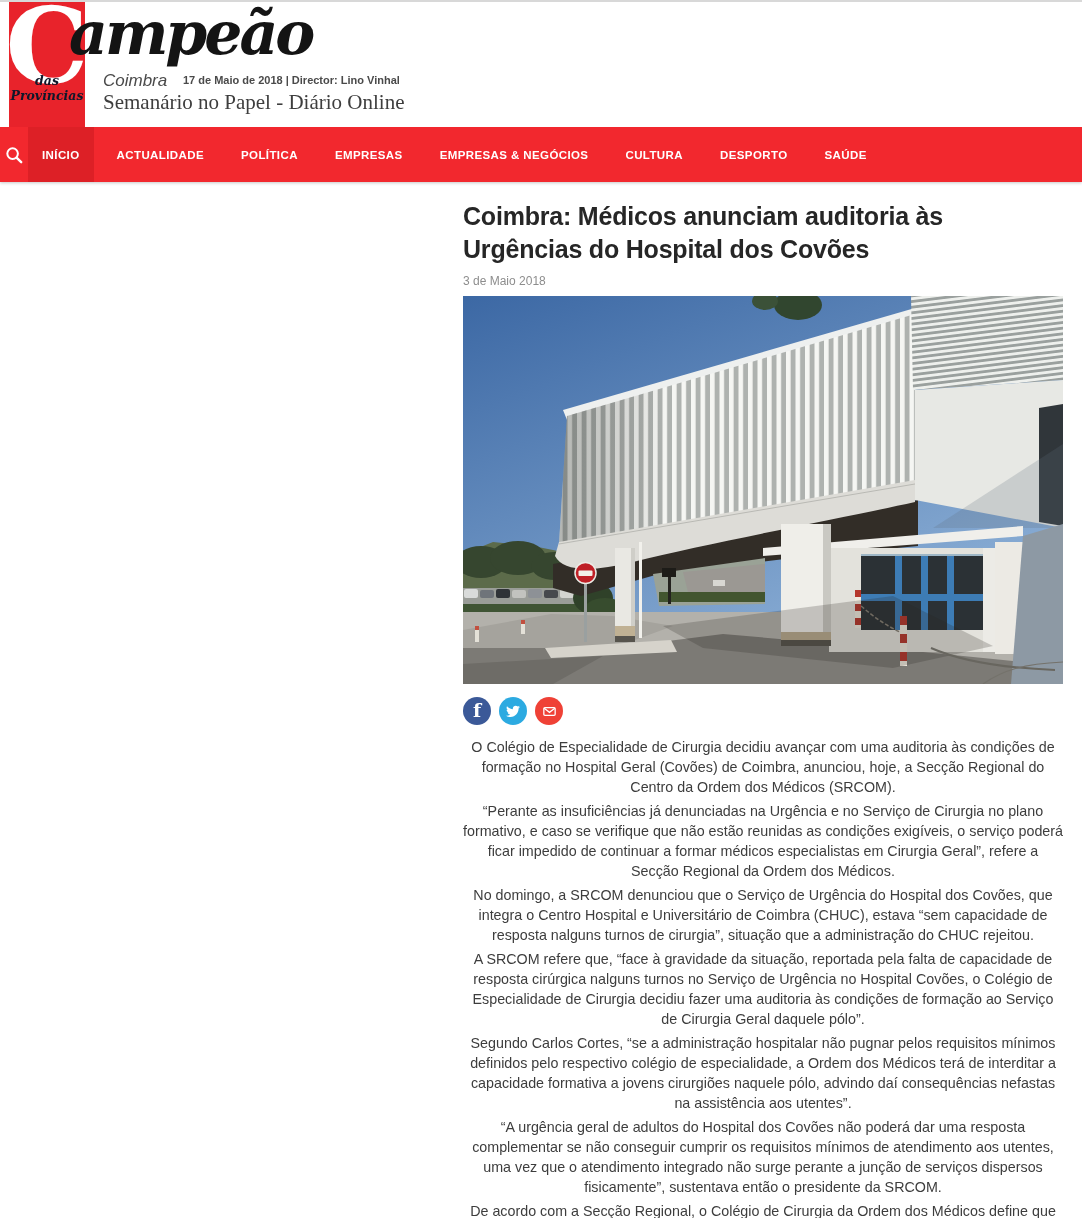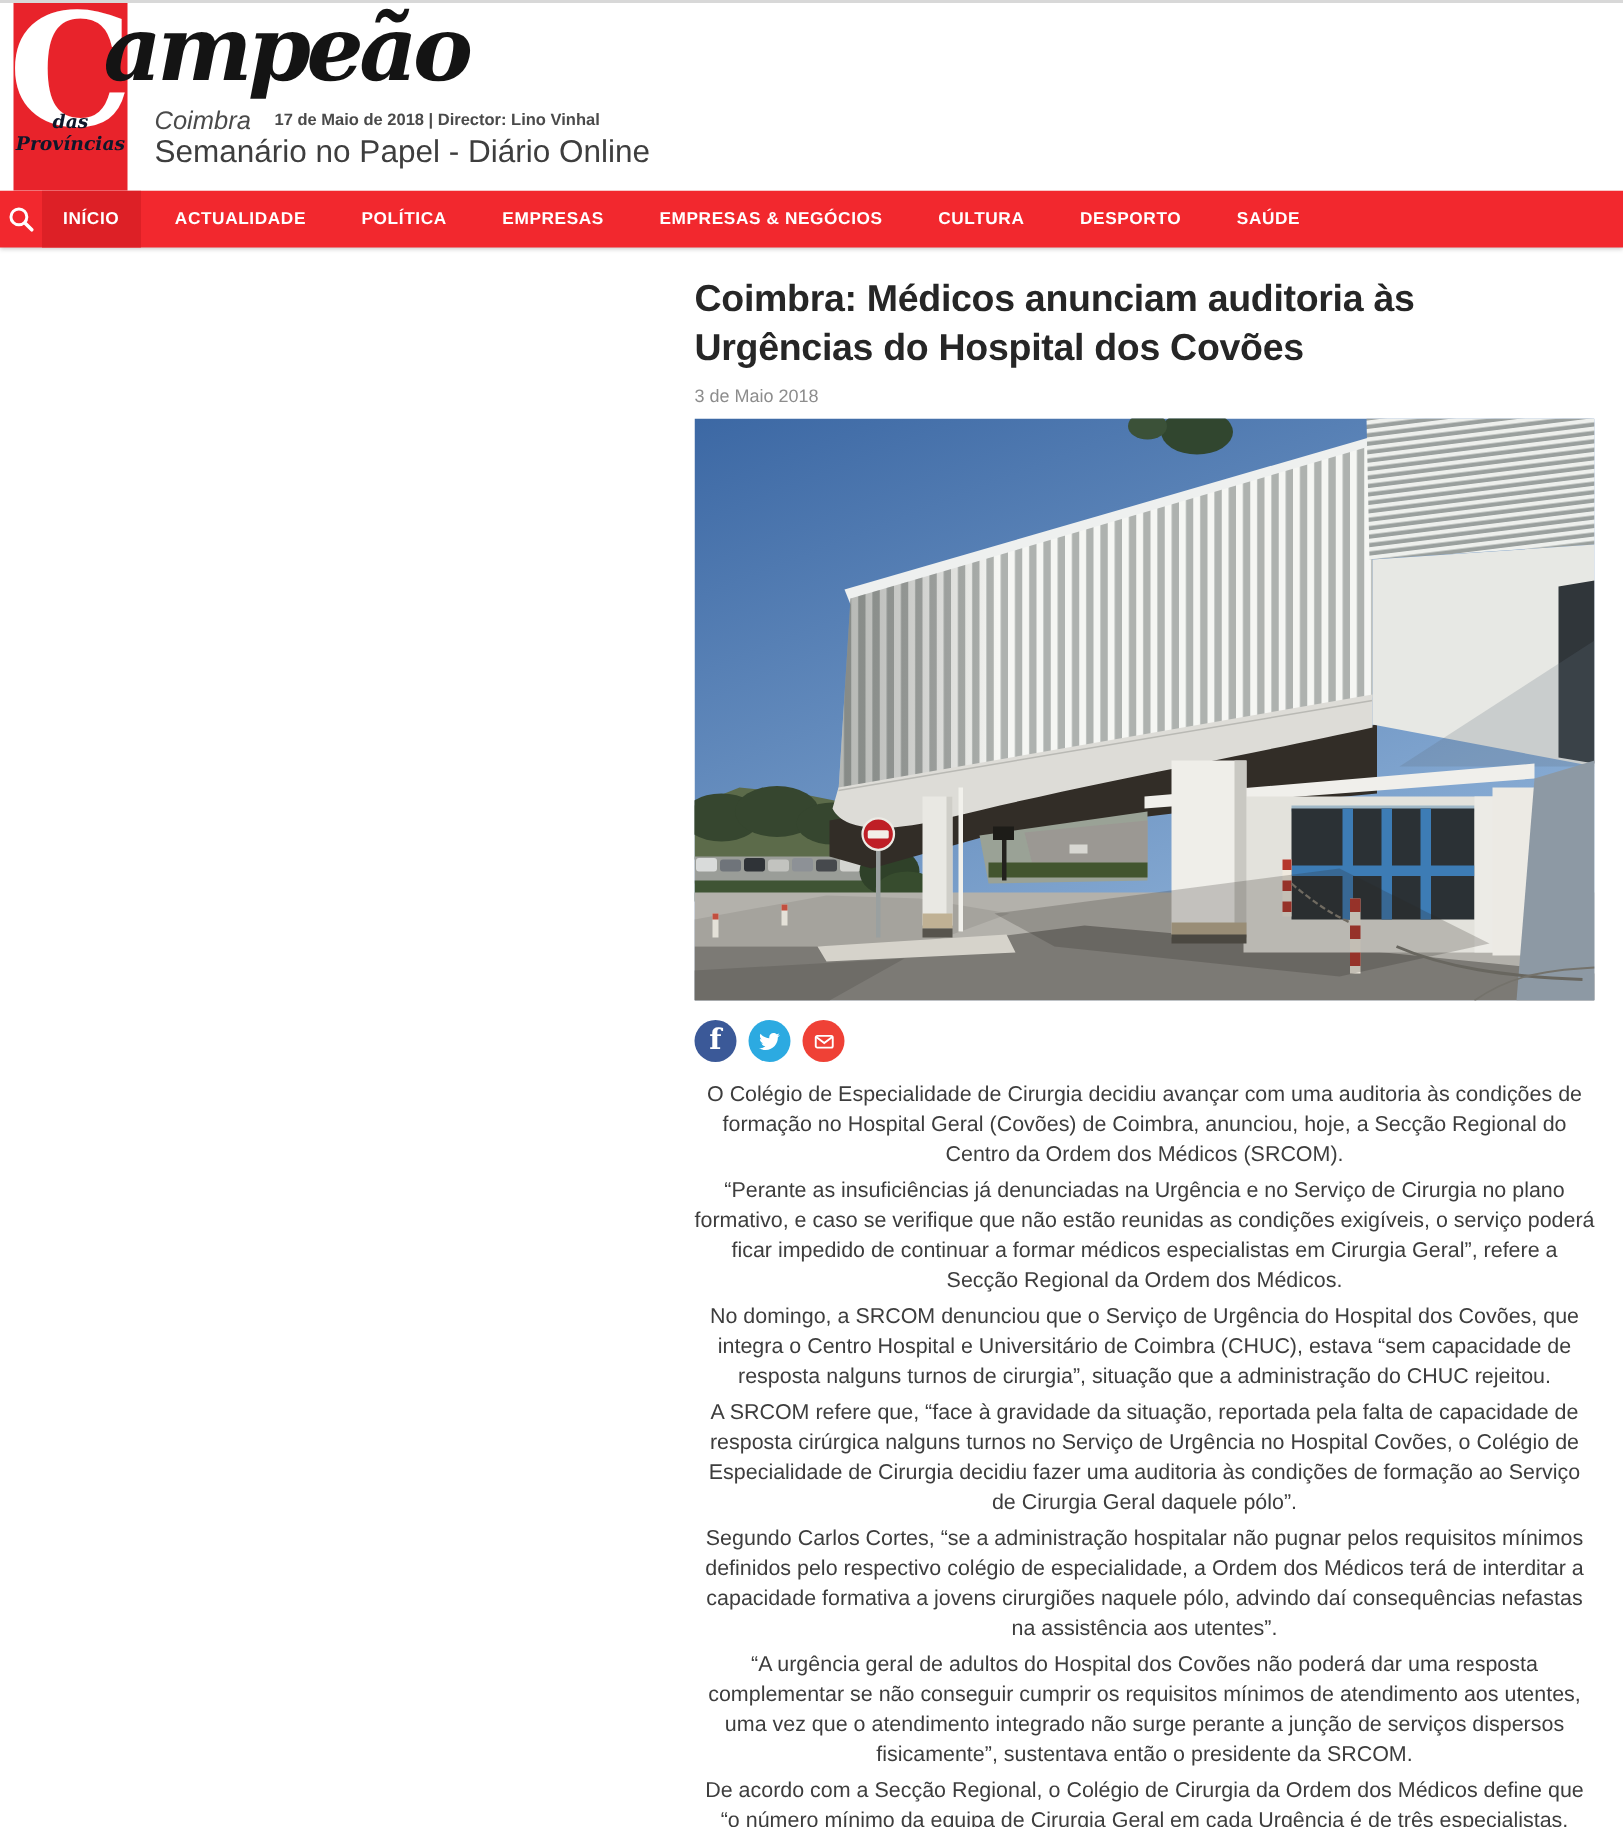--- a/index.html
+++ b/index.html
@@ -21,25 +21,25 @@
     position:absolute; bottom:24px; left:0; width:100%; text-align:center;
     font-family:"DejaVu Serif", serif; font-style:italic; font-weight:bold; font-size:12.5px; color:#0f172a;
   }
   .logo-script {
     position:absolute; left:69px; top:-4px;
     font-family:"DejaVu Serif", serif; font-style:italic; font-weight:bold;
     font-size:60px; letter-spacing:-3px; color:#141414;
   }
   .header-city   { position:absolute; left:103px; top:69px;  font-size:17px; color:#4a4a4a;font-style:italic; }
   .header-edition{ position:absolute; left:183px; top:72px;  font-size:11px; font-weight:bold; color:#4a4a4a; }
-  .header-tagline{ position:absolute; left:103px; top:88px;  font-size:21px; color:#3e3e3e; }
+  .header-tagline{ position:absolute; left:103px; top:88px;  font-size:21px; color:#3e3e3e;font-family:Liberation Serif, serif; }
 
   
   nav {
-    display:flex; align-items:stretch; height:38px; background:#f2282e;
+    display:flex; align-items:stretch; height:55px; background:#f2282e;
     box-shadow:0 1px 3px rgba(0,0,0,.22);
   }
   .search-btn { width:28px; display:flex; align-items:center; justify-content:center; cursor:pointer; }
   .nav-item {
     display:flex; align-items:center; padding:0 14px; margin-right:9px;
     color:#fff; font-size:11.5px; font-weight:bold; letter-spacing:.4px;
     text-decoration:none; cursor:pointer; white-space:nowrap;
   }
   .nav-item.active { background:#dd2026; }
 

